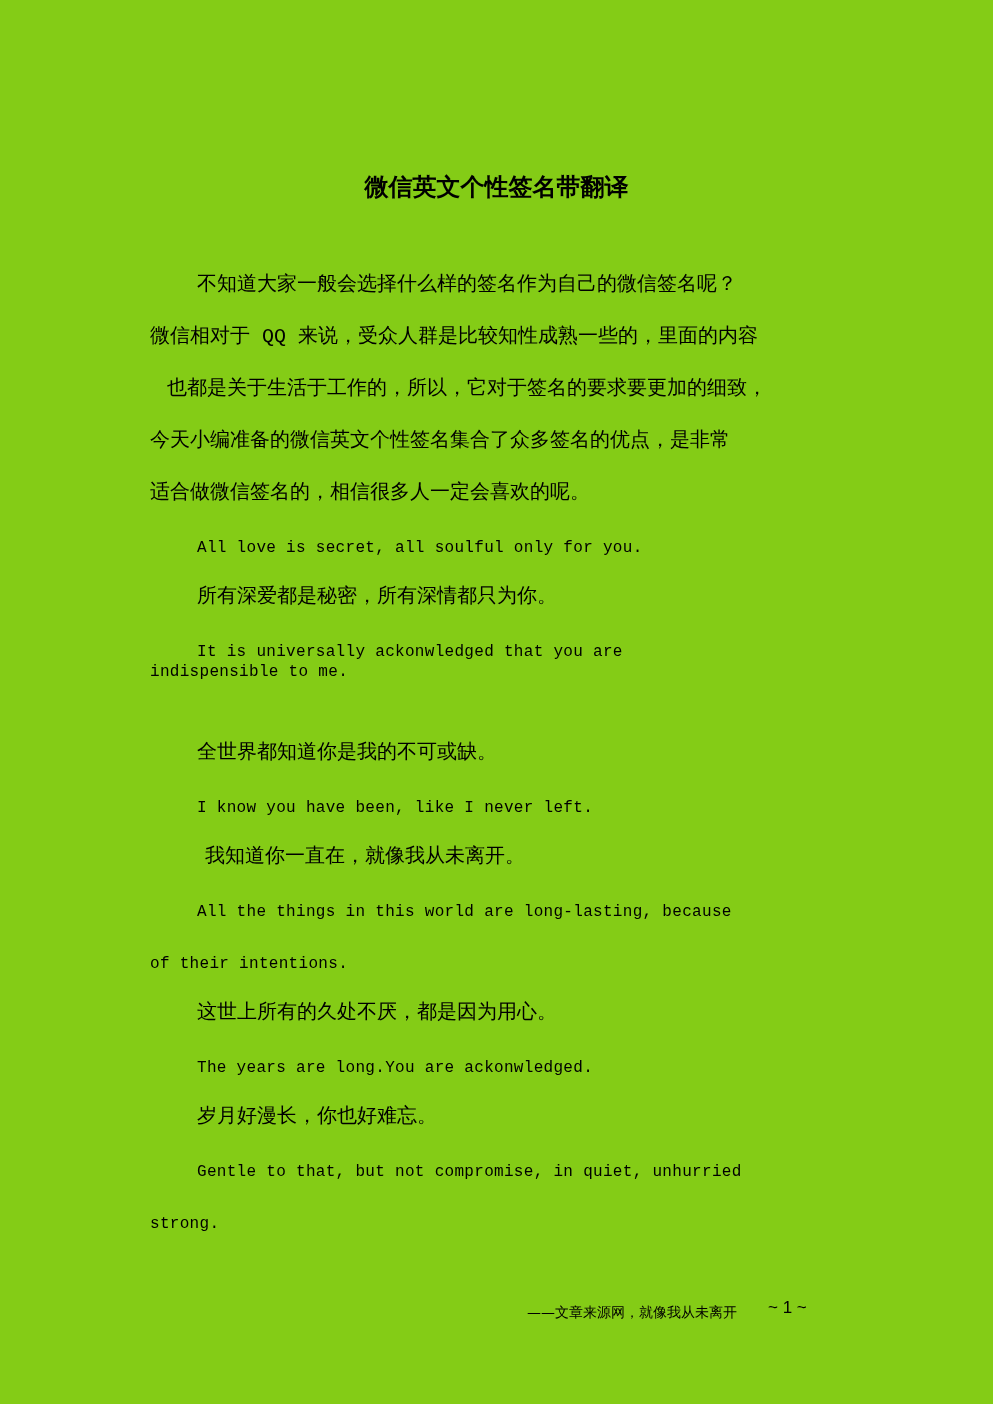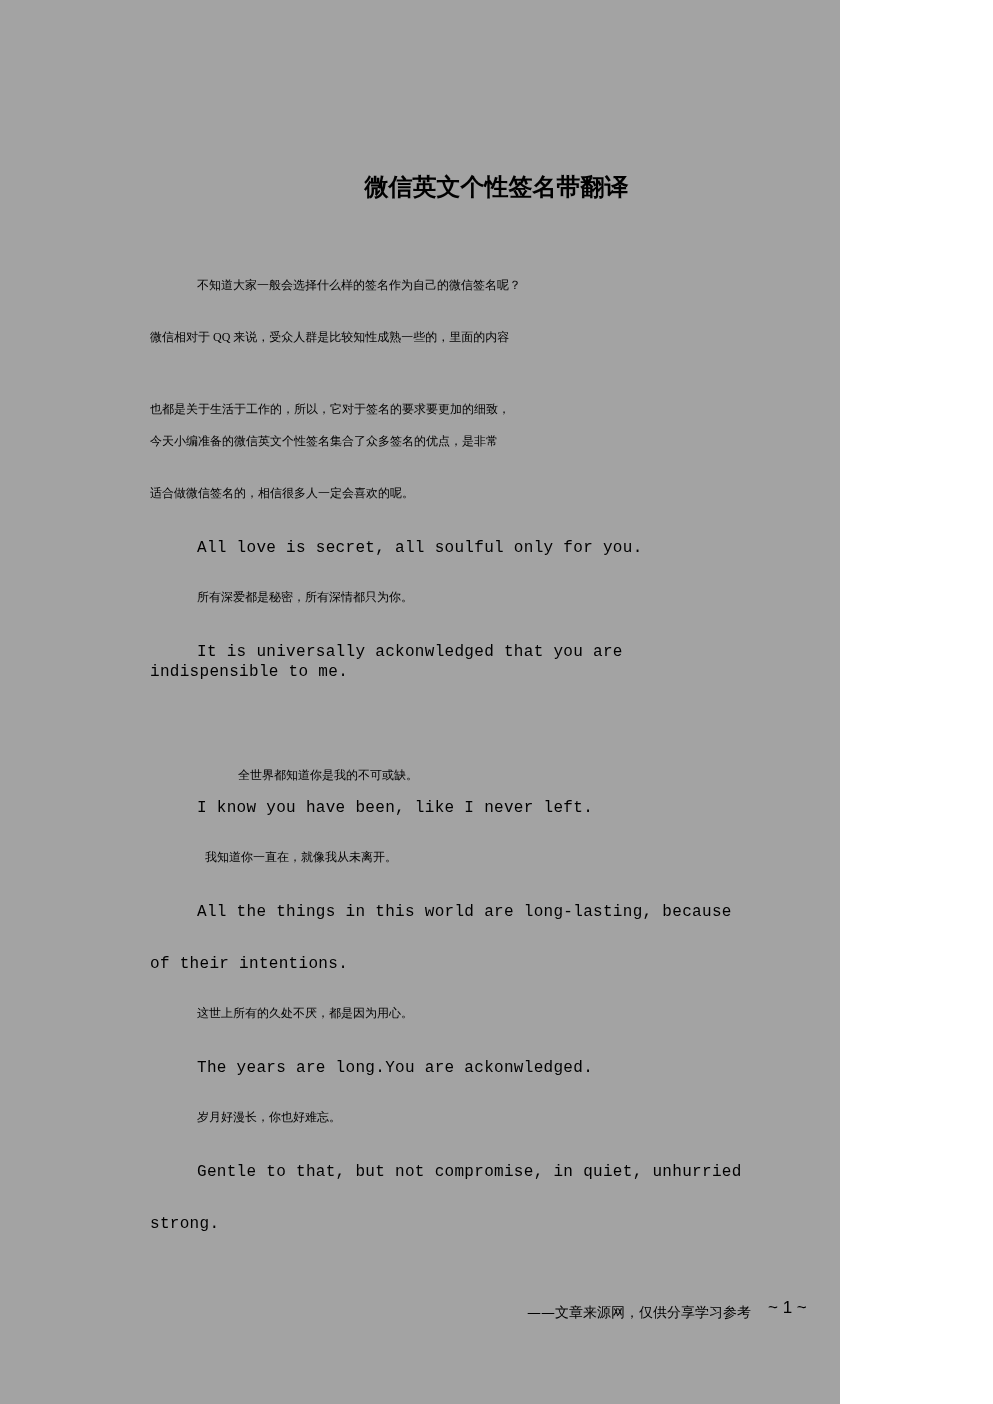--- a/index.html
+++ b/index.html
@@ -10,23 +10,23 @@
     body {
       width: 993px;
       height: 1404px;
       position: relative;
       overflow: hidden;
       color: #000000;
     }
     .page {
       position: absolute;
       left: 0; top: 0;
-      width: 840px;
+      width: 993px;
       height: 1404px;
-      background: #a3a3a3;
+      background: #84cc16;
     }
     .title {
       position: absolute;
       left: 0;
       width: 993px;
       top: 170px;
       text-align: center;
       font-family: "DejaVu Sans", sans-serif;
       font-weight: bold;
       font-size: 24px;
@@ -34,22 +34,22 @@
       color: #000;
     }
     .line {
       position: absolute;
       white-space: nowrap;
       font-size: 20px;
       line-height: 30px;
       color: #000;
     }
     .cn {
-      font-family: Liberation Serif, serif;
-      font-size: 12px;
+      font-family: Liberation Mono, monospace;
+      font-size: 20px;
     }
     .en {
       font-family: "Liberation Mono", monospace;
       font-size: 16px;
       letter-spacing: 0.3px;
       text-align: center;
     }
     .indent { left: 197px; }
     .flush { left: 150px; }
     .footer {
@@ -75,40 +75,40 @@
   </style>
 </head>
 <body>
 
 <div class="page">
 
   <div class="title">微信英文个性签名带翻译</div>
 
   <div class="line cn indent" style="top:270px;">不知道大家一般会选择什么样的签名作为自己的微信签名呢？</div>
   <div class="line cn flush" style="top:322px;">微信相对于 QQ 来说，受众人群是比较知性成熟一些的，里面的内容</div>
-  <div class="line cn flush" style="top:394px;">也都是关于生活于工作的，所以，它对于签名的要求要更加的细致，</div>
+  <div class="line cn flush" style="top:374px;margin-left:17px;">也都是关于生活于工作的，所以，它对于签名的要求要更加的细致，</div>
   <div class="line cn flush" style="top:426px;">今天小编准备的微信英文个性签名集合了众多签名的优点，是非常</div>
   <div class="line cn flush" style="top:478px;">适合做微信签名的，相信很多人一定会喜欢的呢。</div>
 
   <div class="line en indent" style="top:533px;">All love is secret, all soulful only for you.</div>
   <div class="line cn indent" style="top:582px;">所有深爱都是秘密，所有深情都只为你。</div>
 
   <div class="line en indent" style="top:637px;">It is universally ackonwledged that you are</div>
   <div class="line en flush" style="top:657px;">indispensible to me.</div>
-  <div class="line cn indent" style="top:760px;margin-left:41px;">全世界都知道你是我的不可或缺。</div>
+  <div class="line cn indent" style="top:738px;">全世界都知道你是我的不可或缺。</div>
 
   <div class="line en indent" style="top:793px;">I know you have been, like I never left.</div>
   <div class="line cn indent" style="top:842px;margin-left:8px;">我知道你一直在，就像我从未离开。</div>
 
   <div class="line en indent" style="top:897px;">All the things in this world are long-lasting, because</div>
   <div class="line en flush" style="top:949px;">of their intentions.</div>
   <div class="line cn indent" style="top:998px;">这世上所有的久处不厌，都是因为用心。</div>
 
   <div class="line en indent" style="top:1053px;">The years are long.You are ackonwledged.</div>
   <div class="line cn indent" style="top:1102px;">岁月好漫长，你也好难忘。</div>
 
   <div class="line en indent" style="top:1157px;">Gentle to that, but not compromise, in quiet, unhurried</div>
   <div class="line en flush" style="top:1209px;">strong.</div>
 
-  <div class="footer">——文章来源网，仅供分享学习参考</div>
+  <div class="footer">——文章来源网，就像我从未离开</div>
   <div class="page-num">~ 1 ~</div>
 
 </div>
 
 </body></html>

